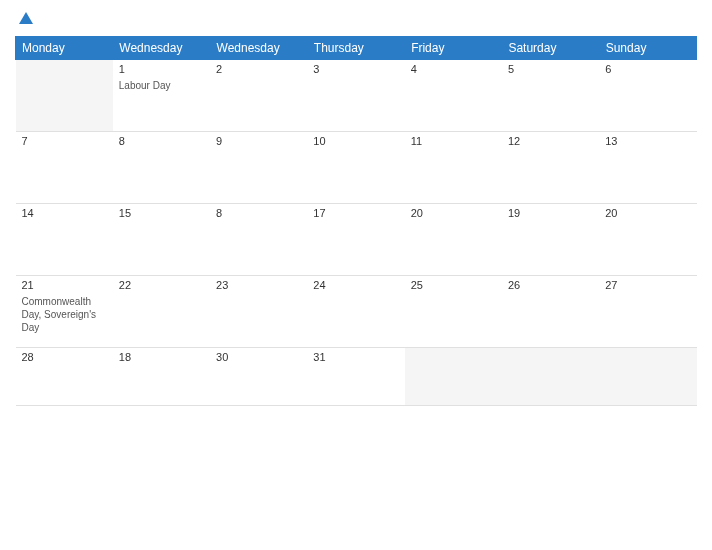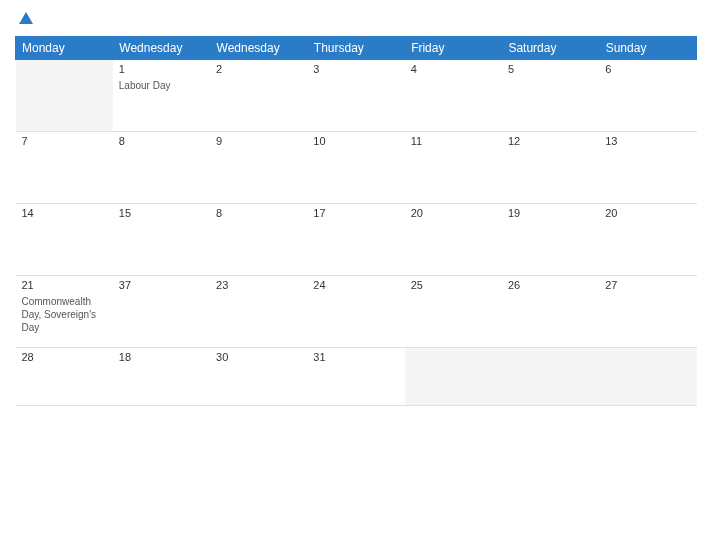--- a/index.html
+++ b/index.html
@@ -200,21 +200,21 @@
           <td>
             <span class="day-num">20</span>
           </td>
         </tr>
         <tr>
           <td>
             <span class="day-num">21</span>
             <span class="holiday">Commonwealth Day, Sovereign's Day</span>
           </td>
           <td>
-            <span class="day-num">37</span>
+            <span class="day-num">22</span>
           </td>
           <td>
             <span class="day-num">23</span>
           </td>
           <td>
             <span class="day-num">24</span>
           </td>
           <td>
             <span class="day-num">25</span>
           </td>

